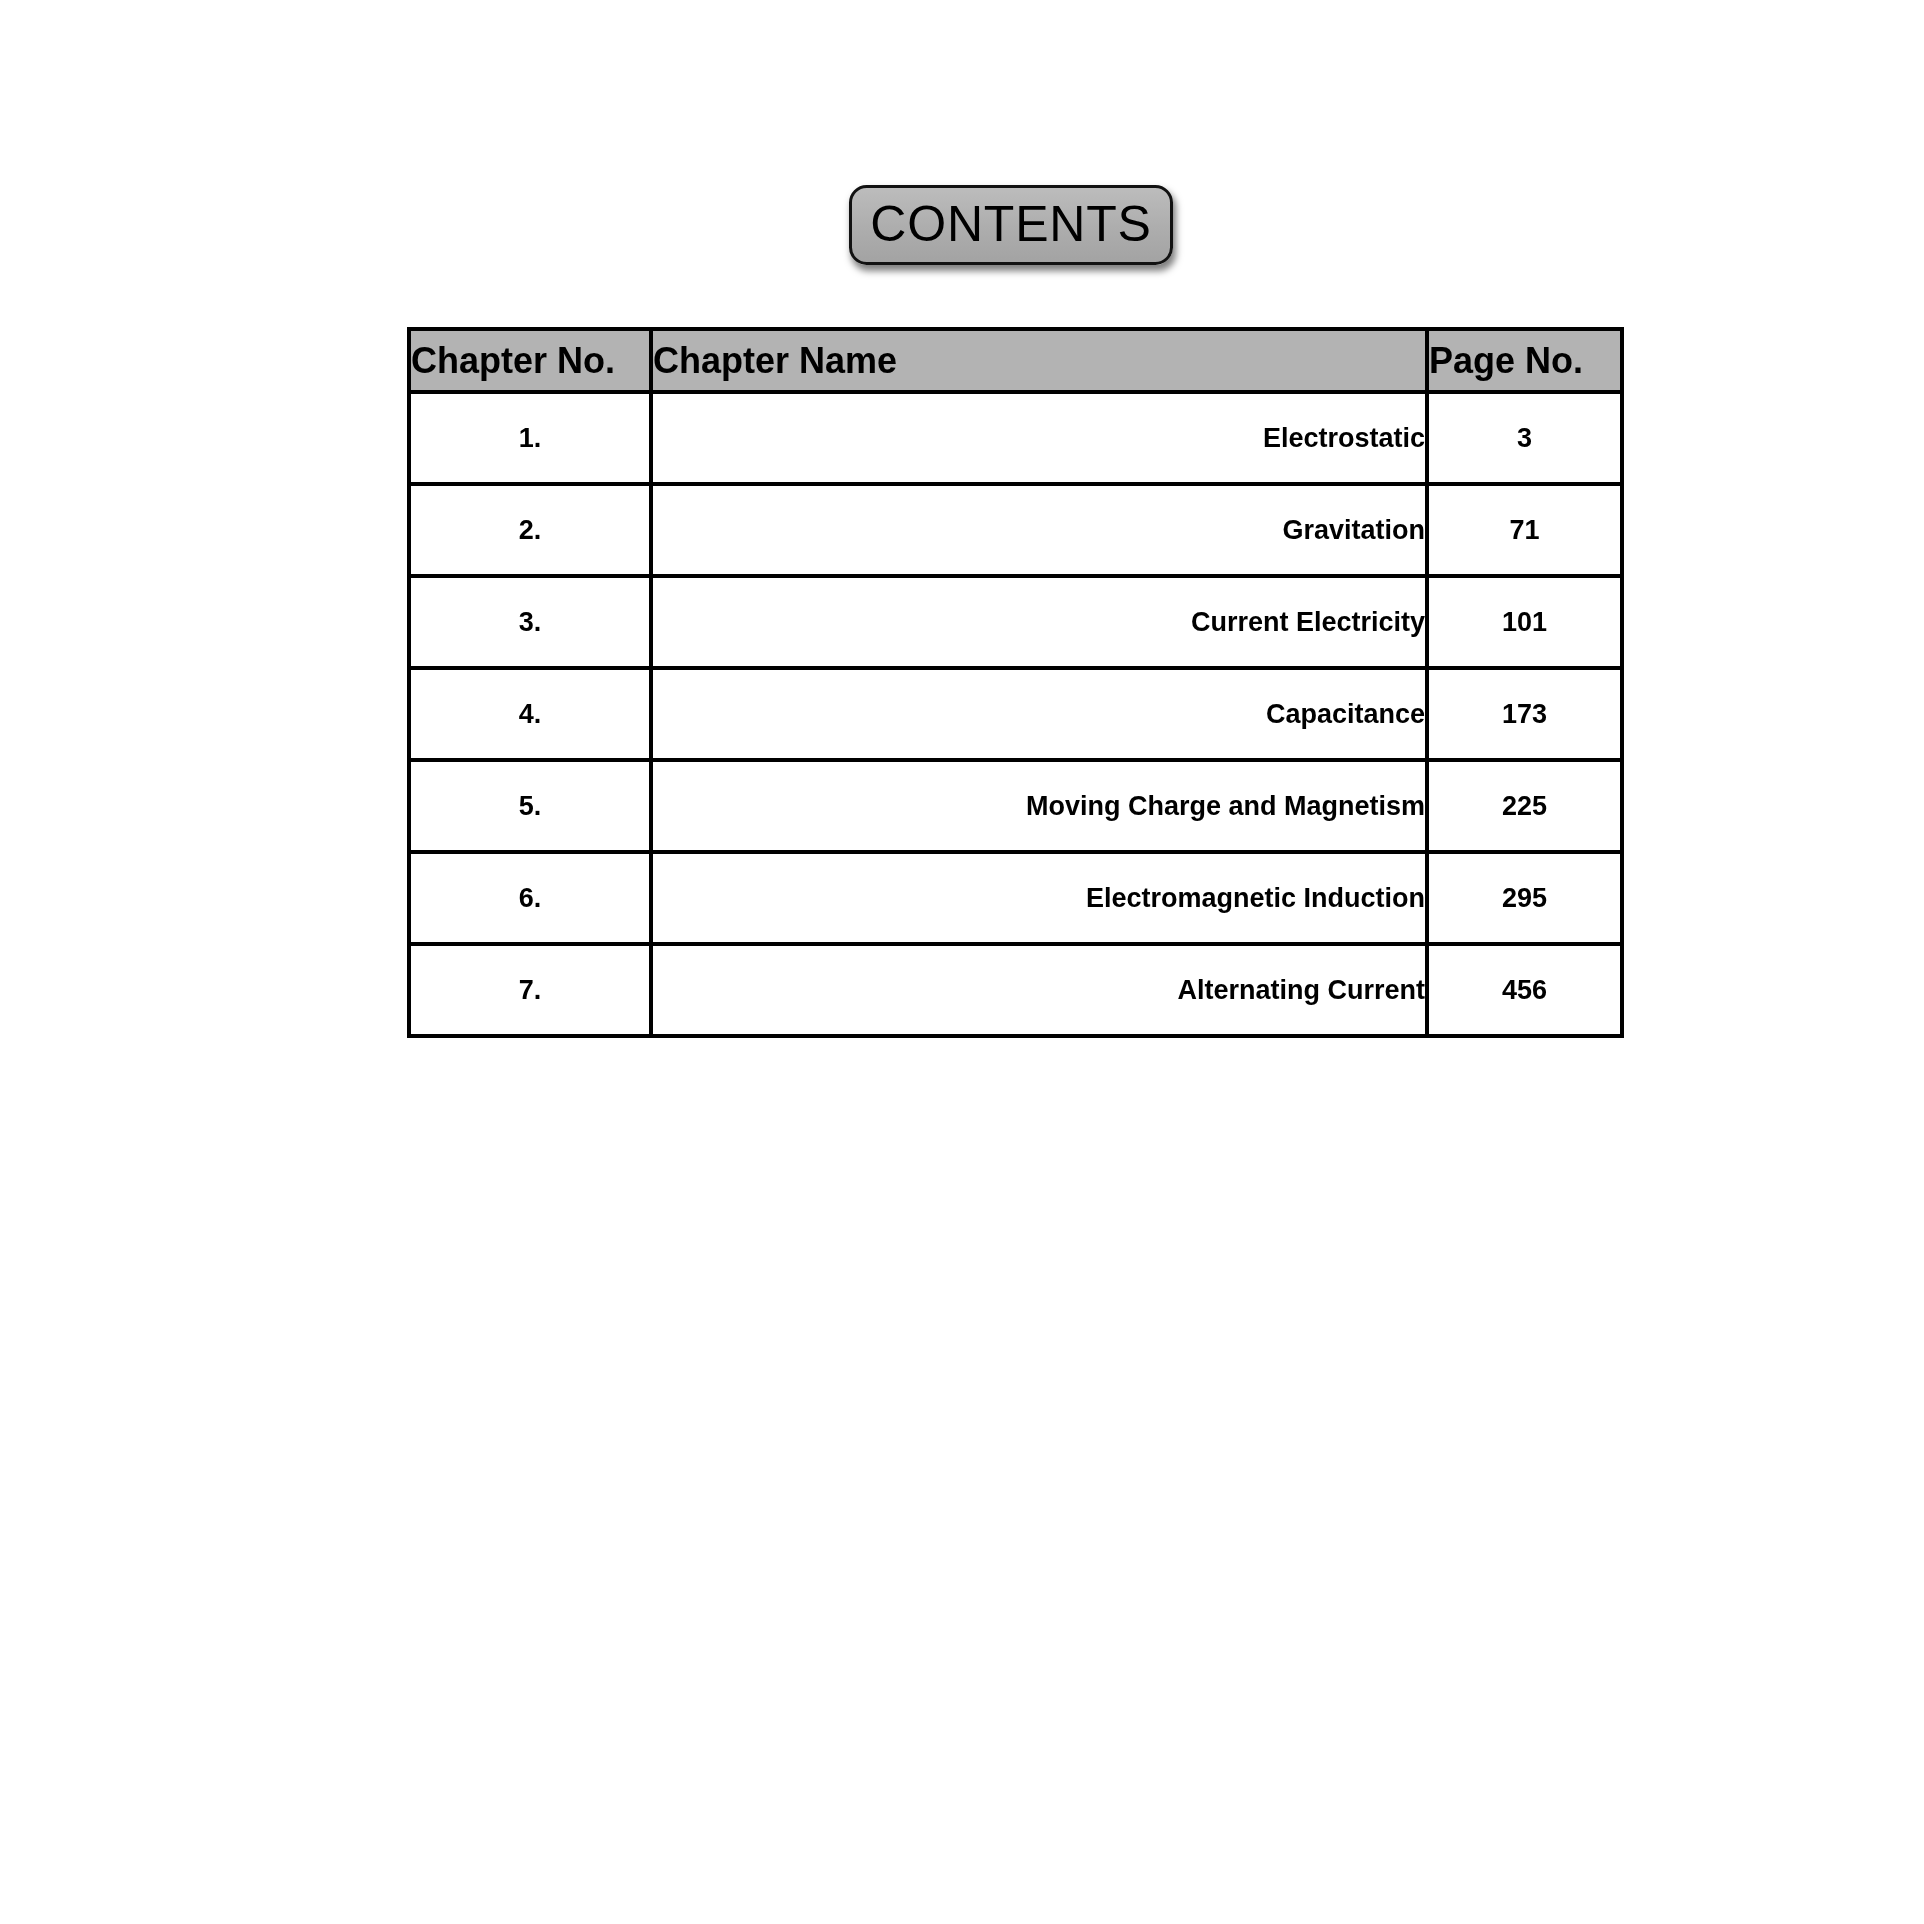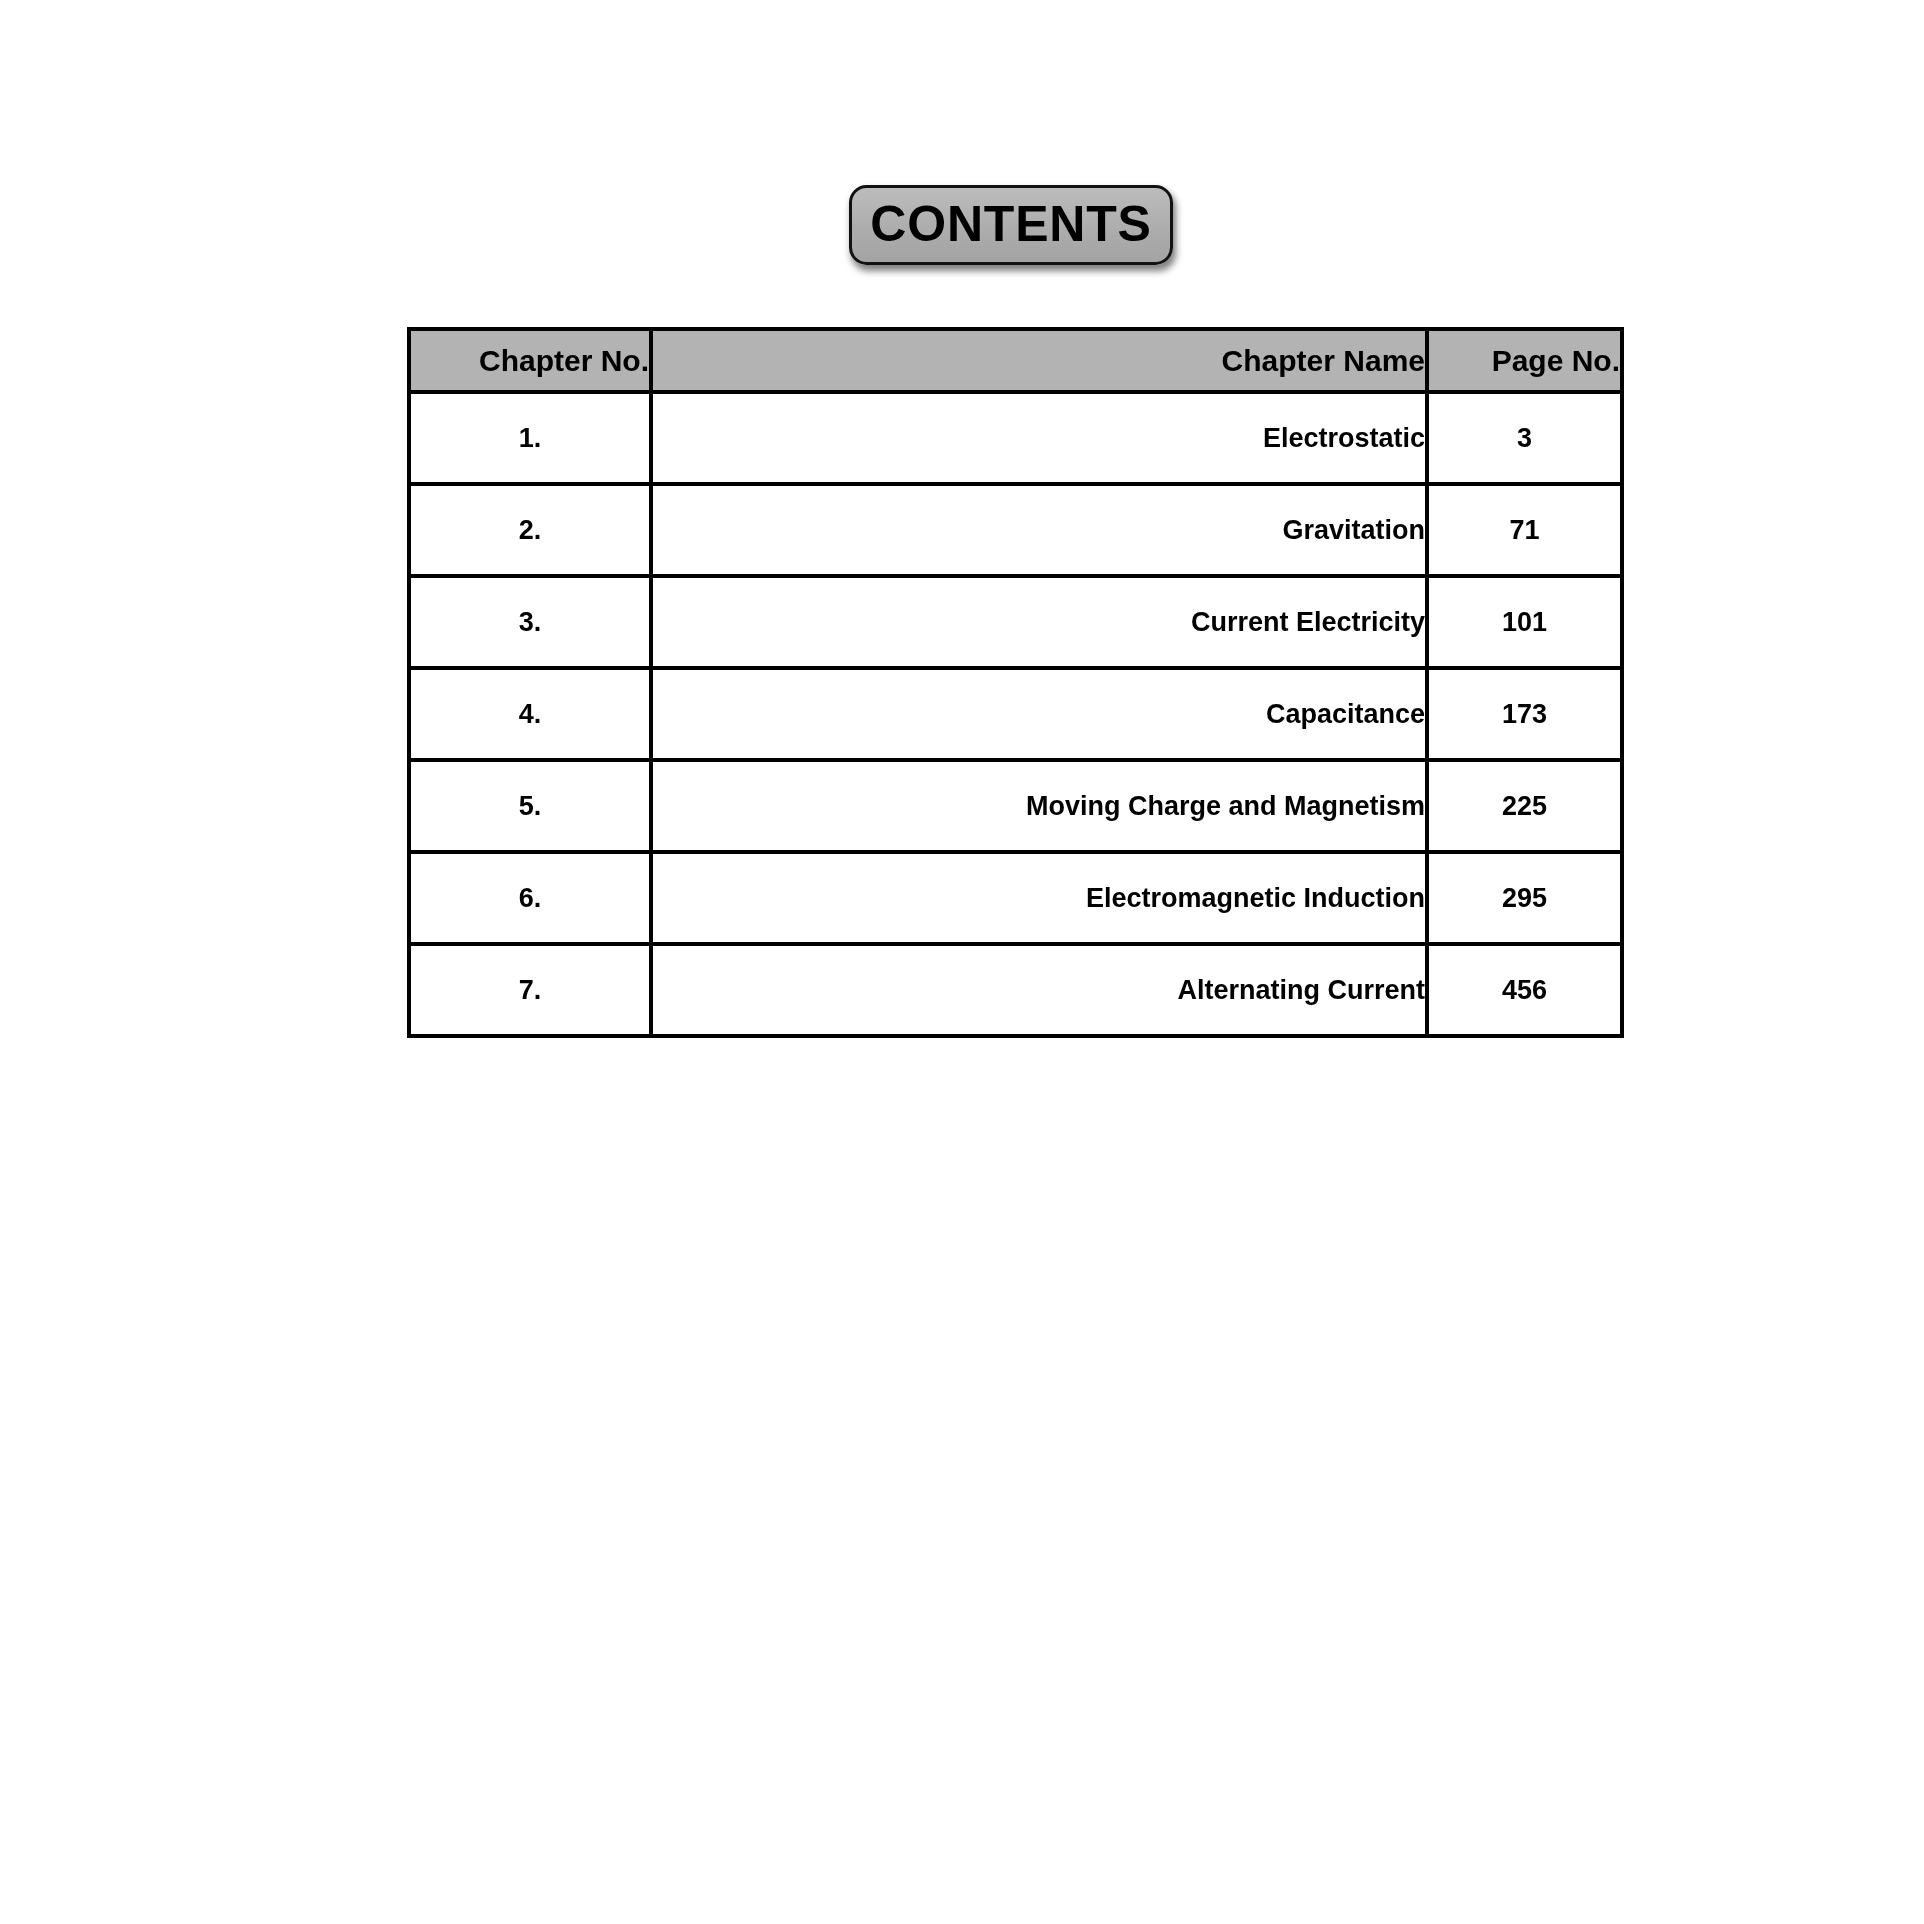--- a/index.html
+++ b/index.html
@@ -25,21 +25,21 @@
     background:linear-gradient(180deg, var(--title-top) 0%, #adadad 55%, var(--title-bottom) 100%);
     border:3.2px solid #121212;
     border-radius:17.6px;
     box-shadow:2.4px 5.6px 7.2px rgba(0,0,0,0.5);
     display:flex;
     align-items:center;
     justify-content:center;
   }
   .title-text{
     font-size:50px;
-    font-weight:bold;
+    font-weight:normal;
     letter-spacing:0.8px;
     line-height:1;
     transform:translateY(-0.8px);
   }
   table.toc{
     position:absolute;
     left:407px;
     top:327px;
     width:1213px;
     border-collapse:collapse;
@@ -47,22 +47,22 @@
     border:4.8px solid var(--border-color);
   }
   table.toc th, table.toc td{
     border:4px solid var(--border-color);
     font-weight:bold;
     vertical-align:middle;
   }
   table.toc thead th{
     background:var(--header-bg);
     height:63px;
-    font-size:30px;
-    text-align:right;
+    font-size:36px;
+    text-align:left;
   }
   table.toc tbody td{
     height:92px;
     font-size:27px;
     background:#ffffff;
   }
   td.cell-no{ text-align:center; }
   td.cell-name{ text-align:right; padding-left:22.5px; }
   td.cell-page{ text-align:center; }
 </style>

